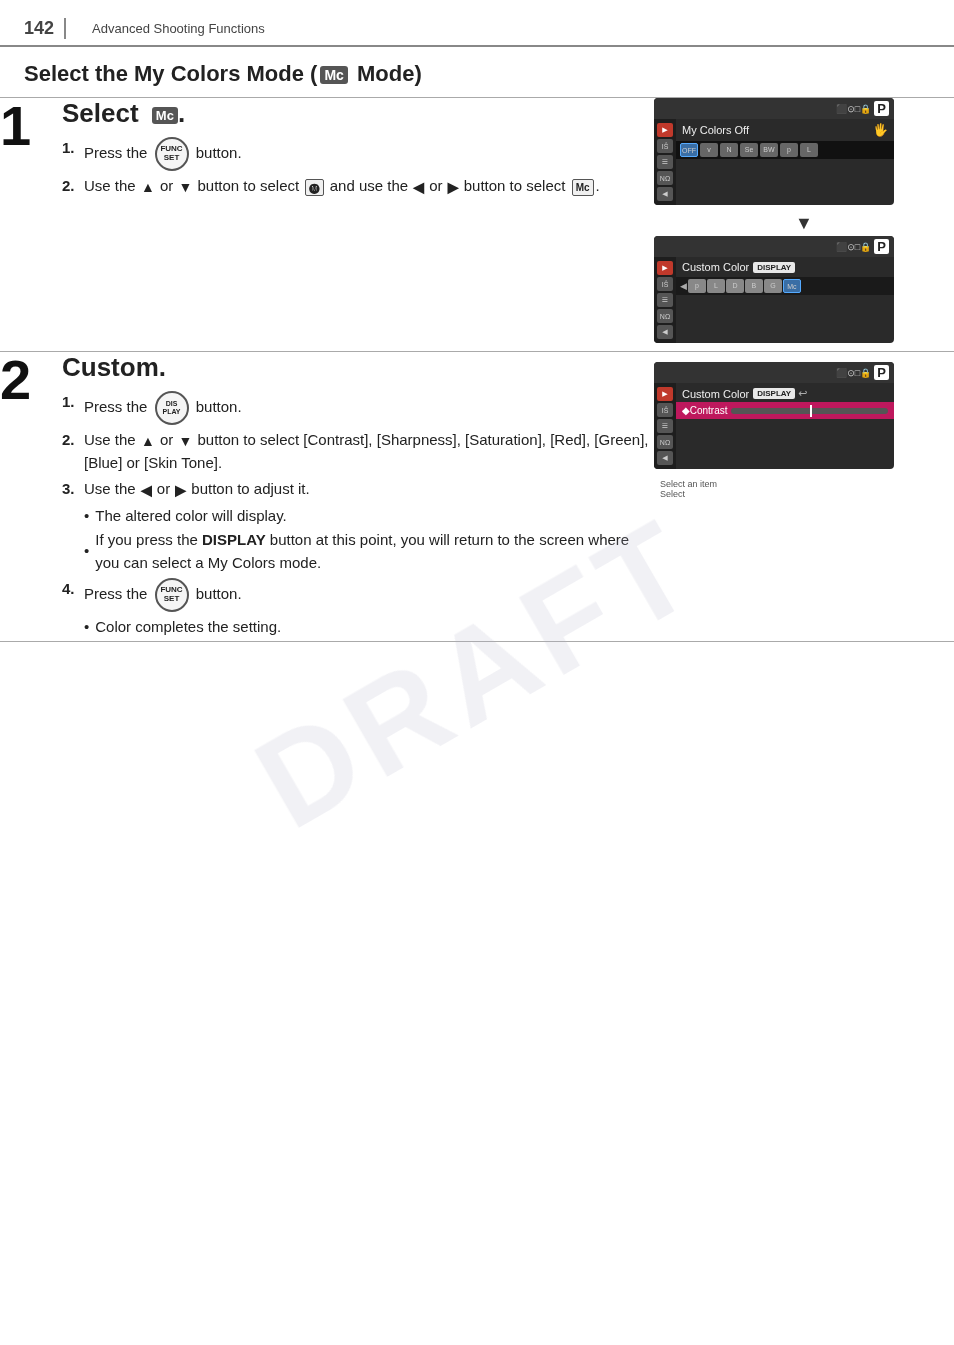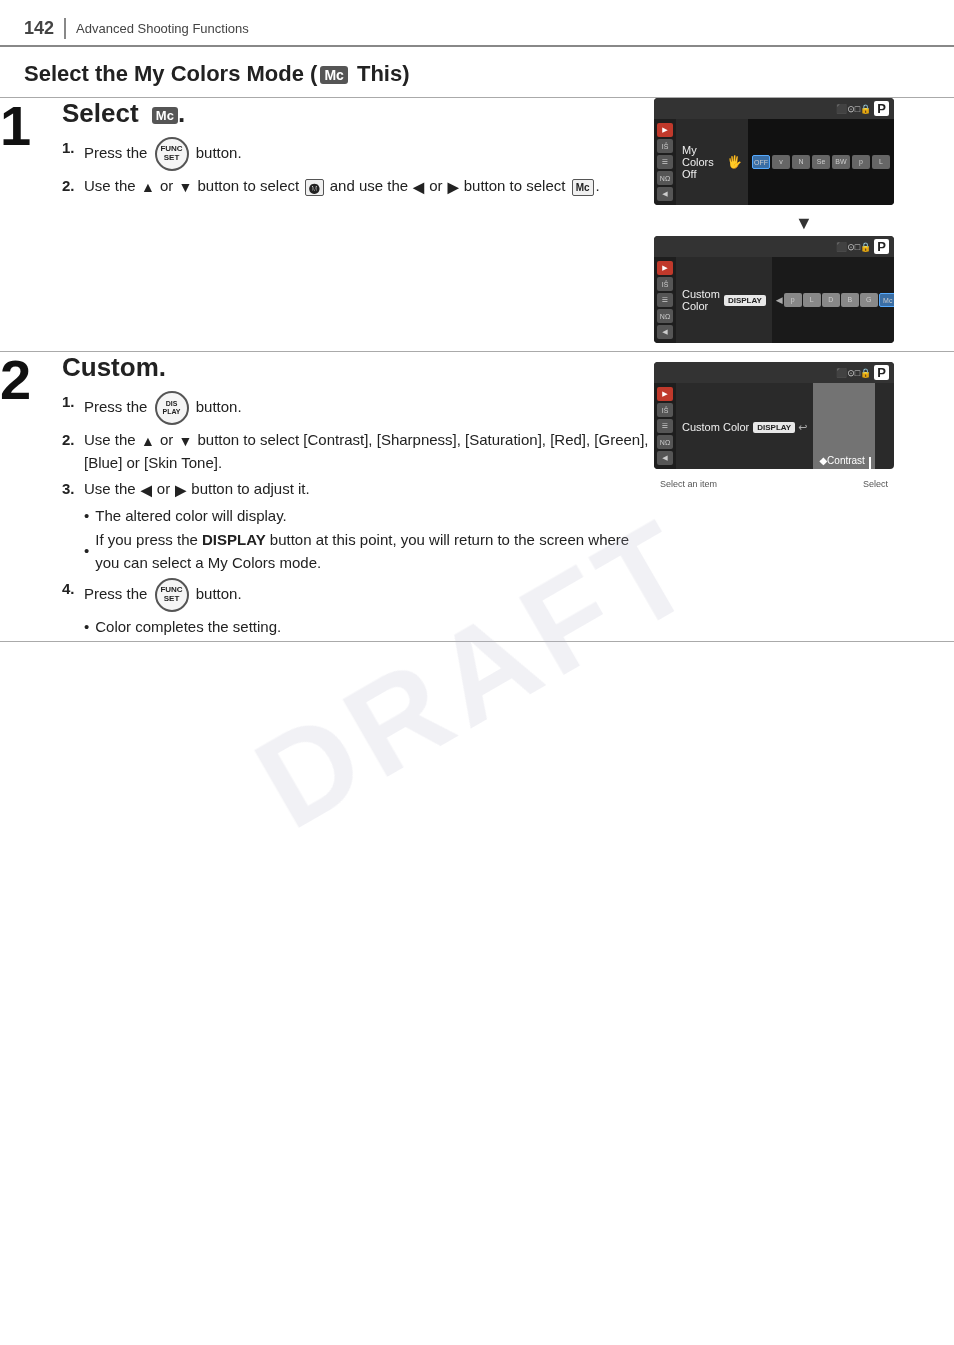--- a/index.html
+++ b/index.html
@@ -16,21 +16,21 @@
       display: flex;
       align-items: center;
       padding: 18px 24px 6px 24px;
       border-bottom: 2px solid #888;
       font-size: 13px;
       color: #444;
     }
     .page-number {
       font-weight: bold;
       font-size: 18px;
-      margin-right: 10px;
+      margin-right: 26px;
       padding-right: 10px;
       border-right: 2px solid #888;
     }
 
     .page-title {
       font-size: 22px;
       font-weight: bold;
       padding: 14px 24px 10px 24px;
       font-family: Arial Black, sans-serif;
     }
@@ -217,20 +217,21 @@
       justify-content: center;
       font-size: 7px;
       color: #ccc;
     }
     .cam-body {
       display: flex;
     }
     .cam-main {
       flex: 1;
       display: flex;
+      flex-direction: column;
       position: relative;
     }
     .cam-menu-row {
       padding: 4px 6px;
       font-size: 10px;
       color: #ddd;
       display: flex;
       align-items: center;
       justify-content: space-between;
     }
@@ -279,23 +280,23 @@
       font-size: 8px;
       padding: 1px 4px;
       border-radius: 2px;
       font-weight: bold;
       margin-left: 4px;
     }
 
     
     .cam-contrast-row {
       display: flex;
-      align-items: flex-end;
+      align-items: center;
       padding: 3px 6px;
-      background: #737373;
+      background: #be185d;
       font-size: 10px;
       color: #fff;
       gap: 4px;
     }
     .cam-contrast-bar {
       flex: 1;
       height: 6px;
       background: #555;
       border-radius: 3px;
       position: relative;
@@ -349,21 +350,21 @@
 <body>
 
 <div class="draft-watermark">DRAFT</div>
 
 <div class="page-header">
   <span class="page-number">142</span>
   <span>Advanced Shooting Functions</span>
 </div>
 
 <div class="page-title">
-  <span>Select the My Colors Mode (</span><span class="mode-icon">Mc</span><span> This)</span>
+  <span>Select the My Colors Mode (</span><span class="mode-icon">Mc</span><span> Mode)</span>
 </div>
 
 <table class="step-table">
 
   <tbody>
       <tr>
     <td class="step-num-cell">
       <div class="step-num">1</div>
     </td>
     <td class="step-content-cell">
@@ -539,20 +540,20 @@
             </div>
             <div class="cam-contrast-row">
               <span>◆Contrast</span>
               <div class="cam-contrast-bar">
                 <div class="cam-contrast-marker"></div>
               </div>
             </div>
           </div>
         </div>
       </div>
-      <div class="cam-caption-row" style="width:240px;">
+      <div class="cam-caption-row" style="width:240px;flex-direction:column;">
         <span>Select an item</span>
         <span>Select</span>
       </div>
     </td>
   </tr>
 </tbody>
   </table>
 
 </body></html>

